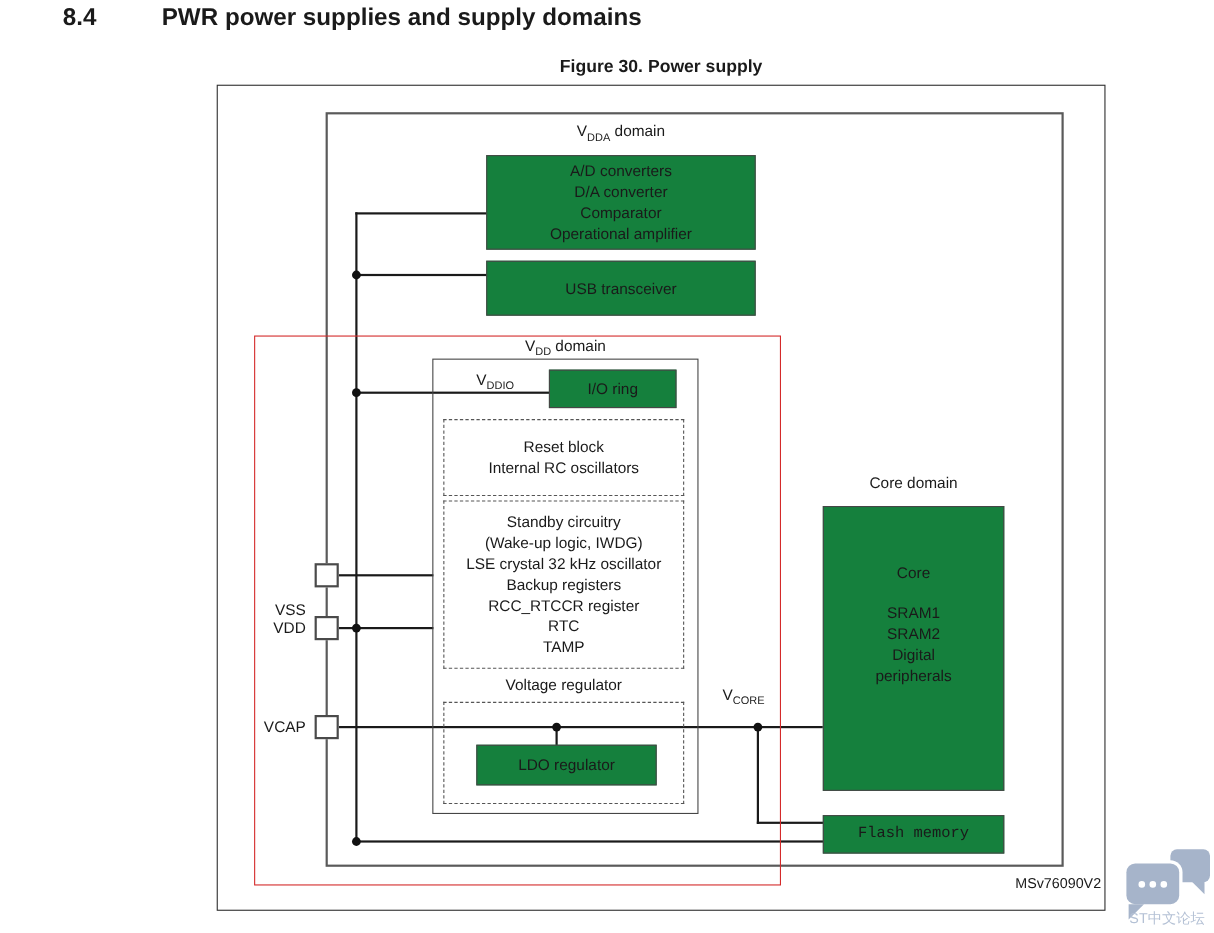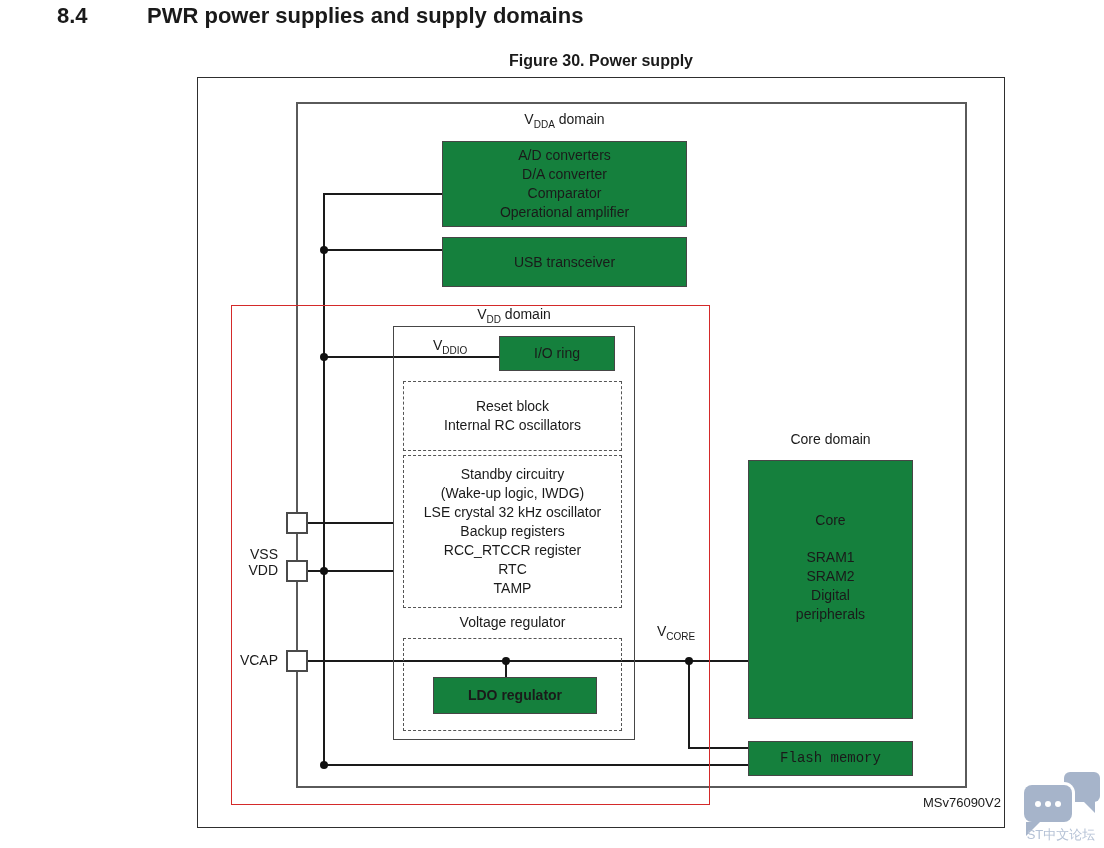--- a/index.html
+++ b/index.html
@@ -30,21 +30,21 @@
   .dashed { border:1.6px dashed #555; background:transparent; }
   .ghost  { background:transparent; }
 
   .analog  { left:442px; top:141px; width:245px; height:86px; }
   .usb     { left:442px; top:237px; width:245px; height:50px; }
   .subbox  { left:393px; top:326px; width:242px; height:414px; background:transparent; display:block; }
   .ioring  { left:499px; top:336px; width:116px;  height:35px; }
   .resetb  { left:403px; top:381px; width:219px; height:70px; }
   .standby { left:403px; top:455px; width:219px; height:153px; }
   .vregd   { left:403px; top:638px; width:219px; height:93px; }
-  .ldo     { left:433px; top:677px; width:164px; height:37px;font-weight:bold; }
+  .ldo     { left:433px; top:677px; width:164px; height:37px; }
   .coreb   { left:748px; top:460px; width:165px; height:259px; justify-content:flex-start; padding-top:50px; }
   .flashb  { left:748px; top:741px; width:165px; height:35px;font-family:Liberation Mono, monospace; }
 
   .coreb .gap1 { margin-top:18px; }
   .coreb .gap2 { }
 
   
   .lbl { font-size:14px; }
   .lbl sub { font-size:10px; line-height:0; }
   .vdda-lbl { left:442px; top:111px; width:245px; text-align:center; }

